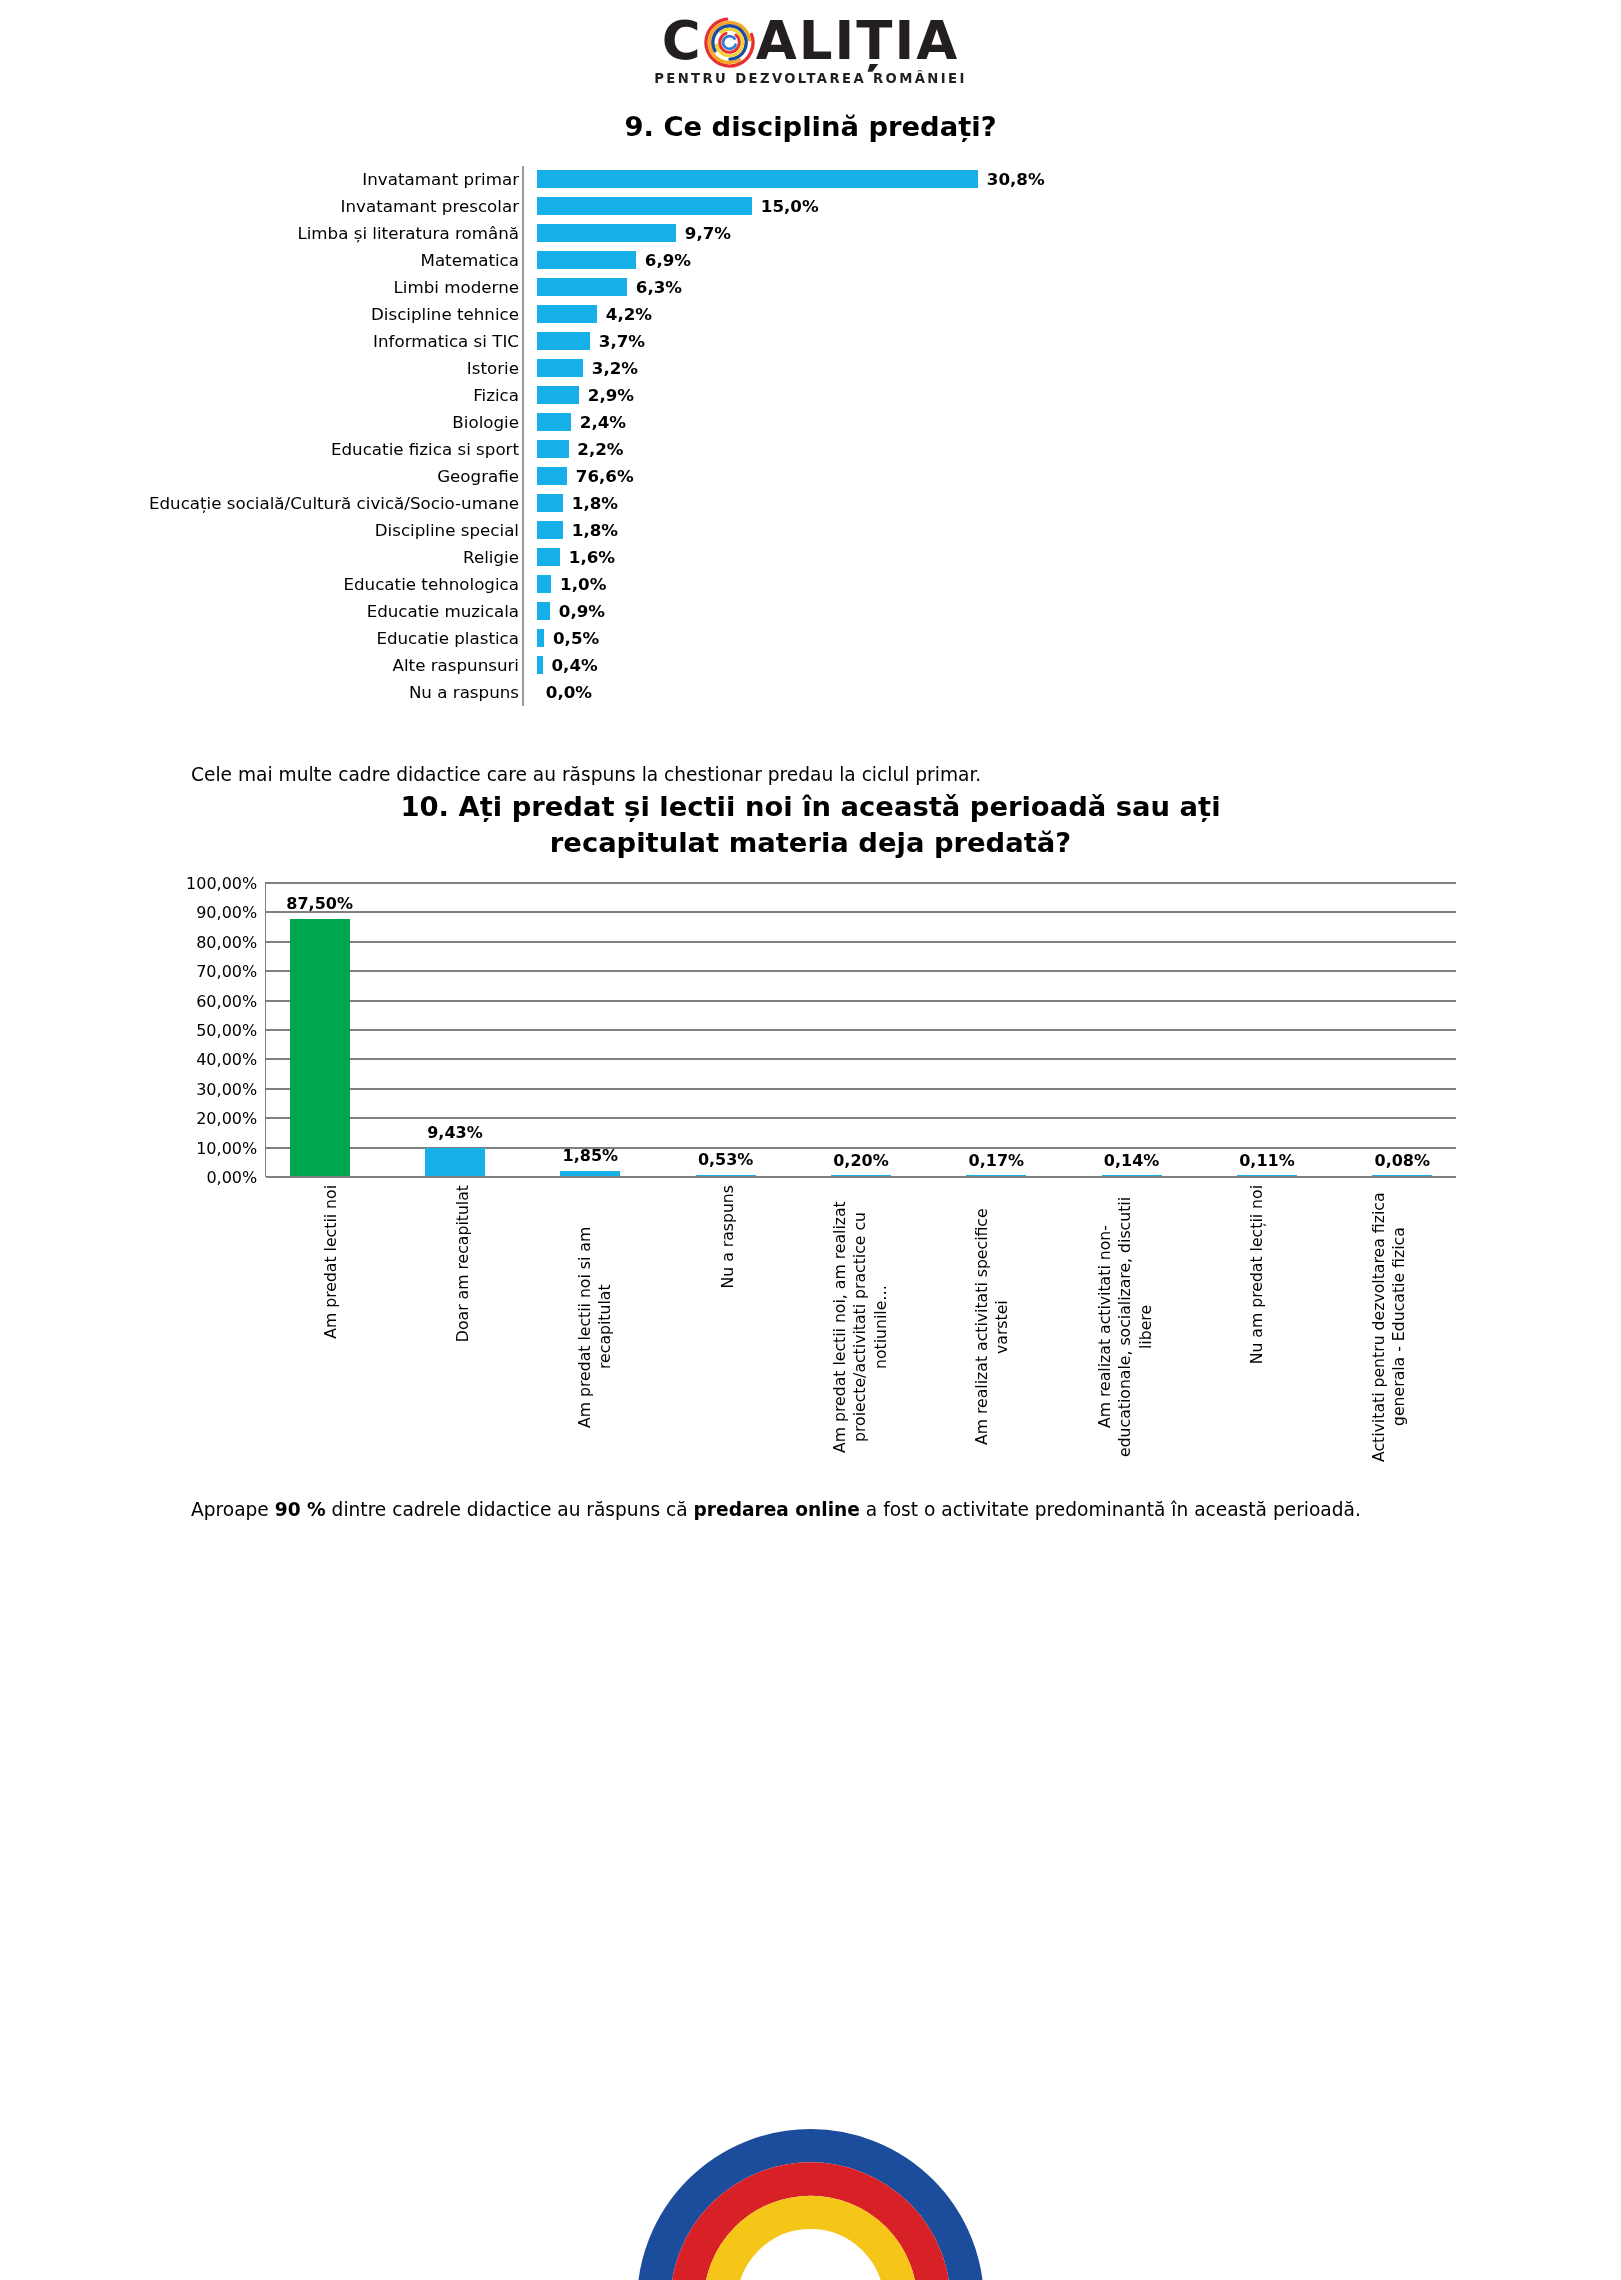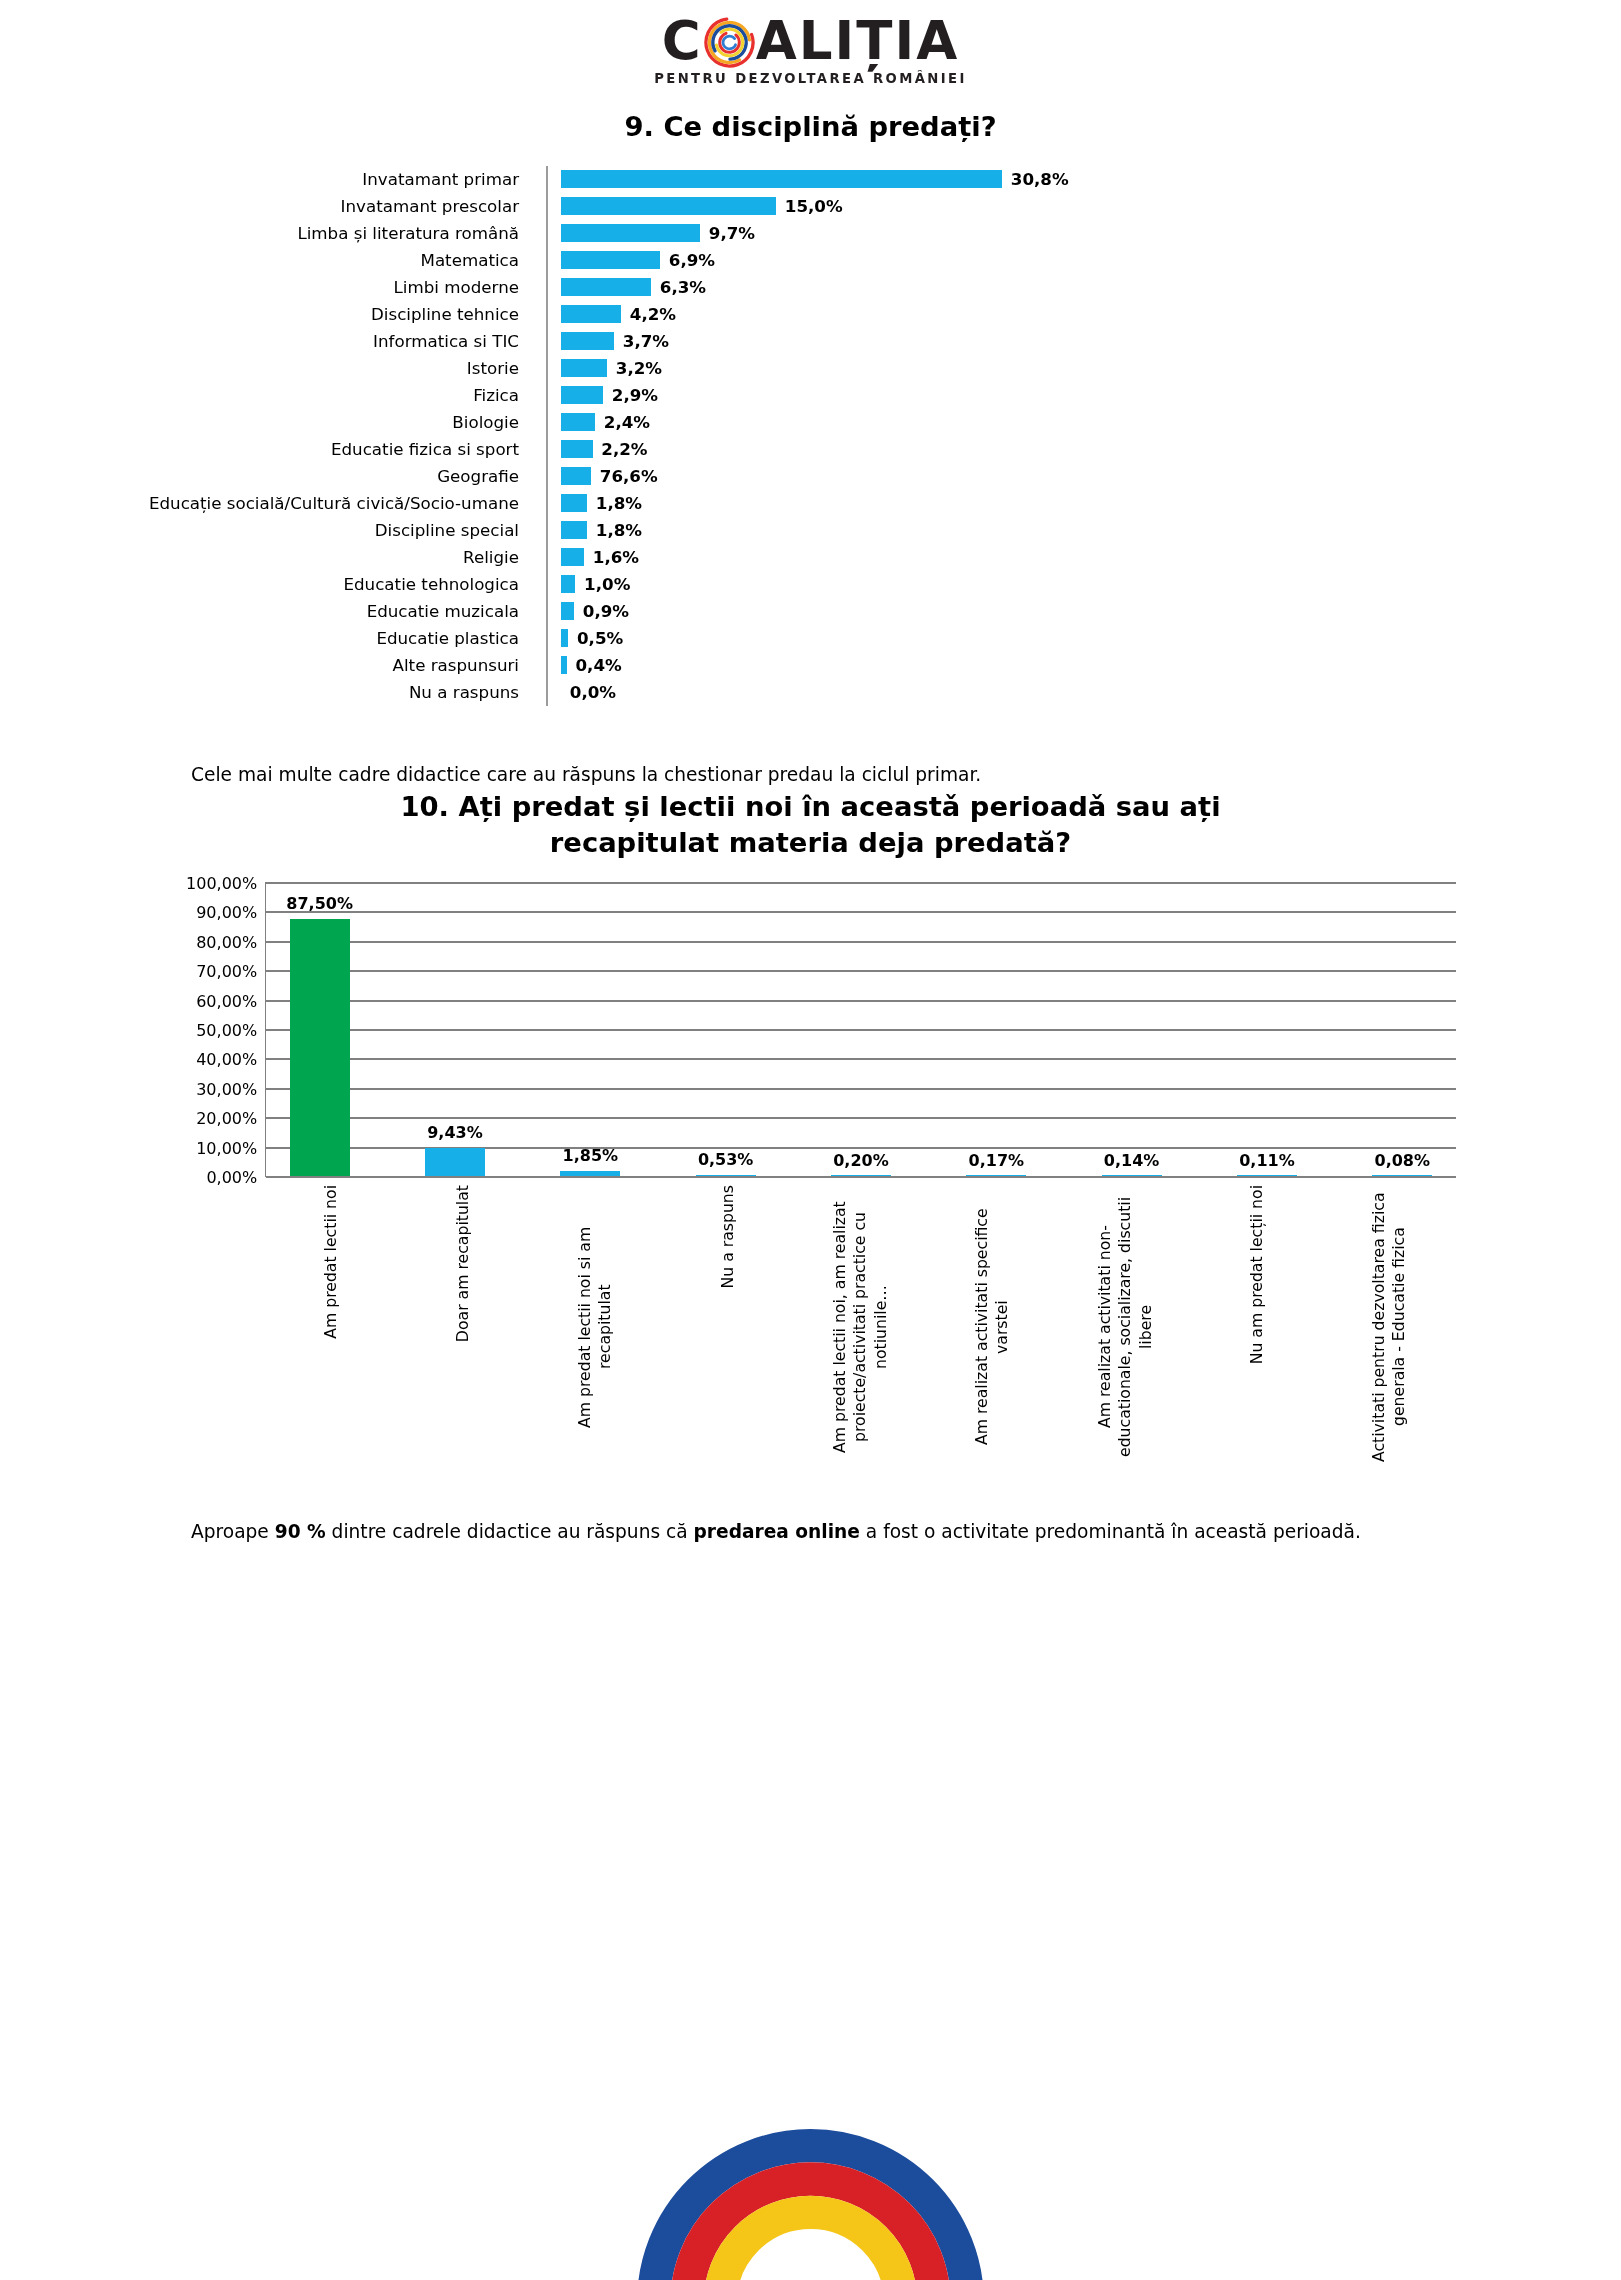--- a/index.html
+++ b/index.html
@@ -65,21 +65,21 @@
     width:1372px;
   }
   .h-row{
     display:flex;
     align-items:center;
     height:27px;
   }
   .h-label{
     width:392px;
     text-align:right;
-    padding-right:27px;
+    padding-right:3px;
     font-size:16.7px;
     color:#000;
     white-space:nowrap;
     font-family:"DejaVu Sans", sans-serif;
   }
   .h-track{
     flex:1;
     position:relative;
     height:100%;
     display:flex;
@@ -102,21 +102,21 @@
   
   .para{
     margin-left:191px;
     margin-right:191px;
     font-size:18.6px;
     line-height:1.55;
     color:#000;
     font-family:"DejaVu Sans", sans-serif;
   }
   #para9{ margin-top:55px; }
-  #para10{ margin-top:39px; }
+  #para10{ margin-top:17px; }
 
   
   #chart10{
     margin-top:21.6px;
     margin-left:172px;
     width:1284px;
     position:relative;
   }
   #c10-plotrow{
     display:flex;

